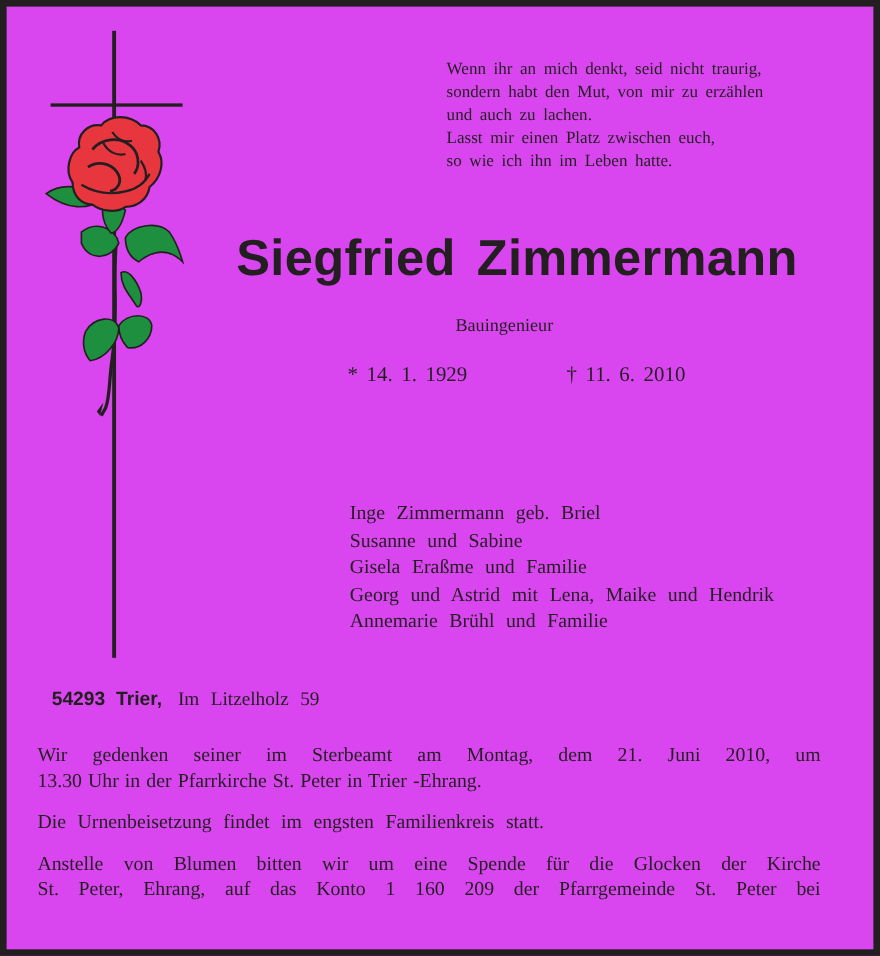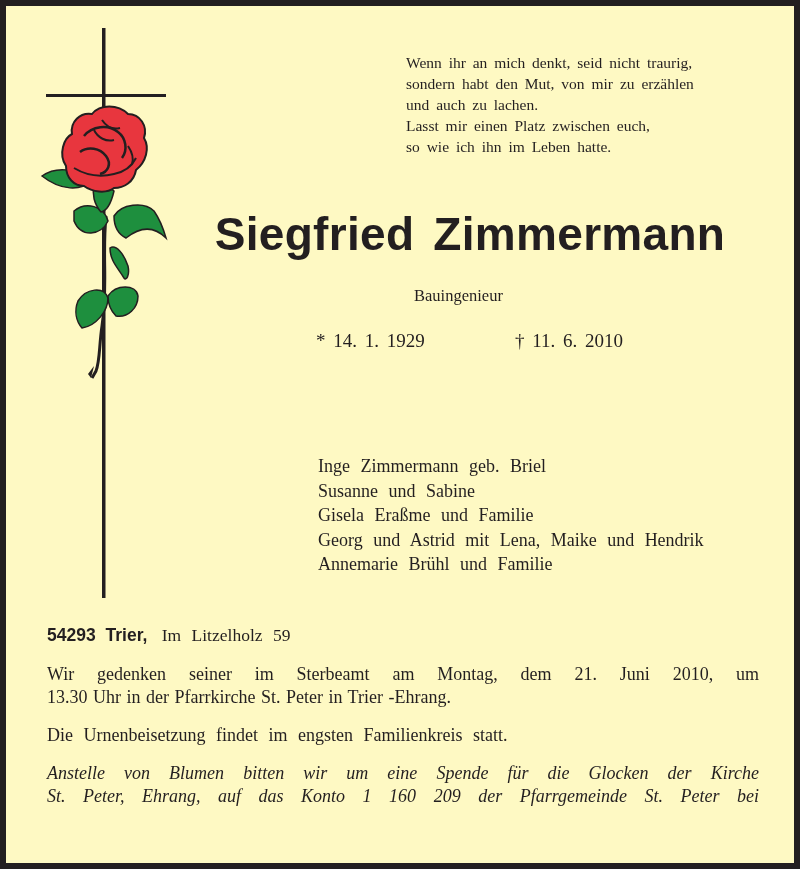--- a/index.html
+++ b/index.html
@@ -1,19 +1,19 @@
 <!DOCTYPE html>
 <html><head>
   <meta charset="utf-8">
   <style>
     html, body { margin: 0; padding: 0; background: #ffffff; }
     body { width: 800px; height: 869px; position: relative; overflow: hidden; }
     .frame {
       position: absolute; left: 0; top: 0; width: 800px; height: 869px;
-      box-sizing: border-box; border: 6px solid #231f20; background: #fef9c3;
+      box-sizing: border-box; border: 6px solid #231f20; background: #d946ef;
     }
     .serif { font-family: "Liberation Serif", "DejaVu Serif", serif; color: #231f20; }
     .sans { font-family: "Liberation Sans", "DejaVu Sans", sans-serif; color: #231f20; }
 
     .emblem { position: absolute; left: 30px; top: 20px; width: 140px; height: 580px; }
 
     .poem { position: absolute; left: 400px; top: 46px; font-size: 15.5px; line-height: 21px; word-spacing: 3px; }
     .poem div { white-space: nowrap; }
 
     .name { position: absolute; left: 0; width: 800px; top: 200px; text-align: center; padding-left: 128px; box-sizing: border-box;
@@ -23,24 +23,24 @@
     .died { position: absolute; left: 509px; top: 324px; font-size: 19px; word-spacing: 3px; }
     .farewell { position: absolute; left: 186px; top: 374px; font-size: 18px; word-spacing: 7px; white-space: nowrap; }
 
     .family { position: absolute; left: 312px; top: 448px; font-size: 18px; line-height: 24.5px; word-spacing: 6px; }
     .family div { white-space: nowrap; }
 
     .address { position: absolute; left: 41px; top: 619px; font-size: 17.5px; white-space: nowrap; }
     .address .city { font-weight: bold; word-spacing: 5px; margin-right: 10px; }
     .address .street { word-spacing: 6px; }
 
-    .para { position: absolute; left: 41px; width: 712px; font-size: 18px; line-height: 22.5px; text-align: justify; text-align-last: left; word-spacing: 1px; }
+    .para { position: absolute; left: 28px; width: 712px; font-size: 18px; line-height: 22.5px; text-align: justify; text-align-last: left; word-spacing: 1px; margin-top: 12px; }
     .p1 { top: 657px; }
     .p2 { top: 718px; word-spacing: 6px; }
-    .p3 { top: 756px; font-style: italic; }
+    .p3 { top: 756px; }
     .para .line { display: block; text-align: justify; text-align-last: justify; }
     .para .line.last { text-align-last: left; }
   </style>
 </head>
 <body>
 
 <div class="frame">
 
   <svg class="emblem" viewBox="0 0 140 580" xmlns="http://www.w3.org/2000/svg">
 

